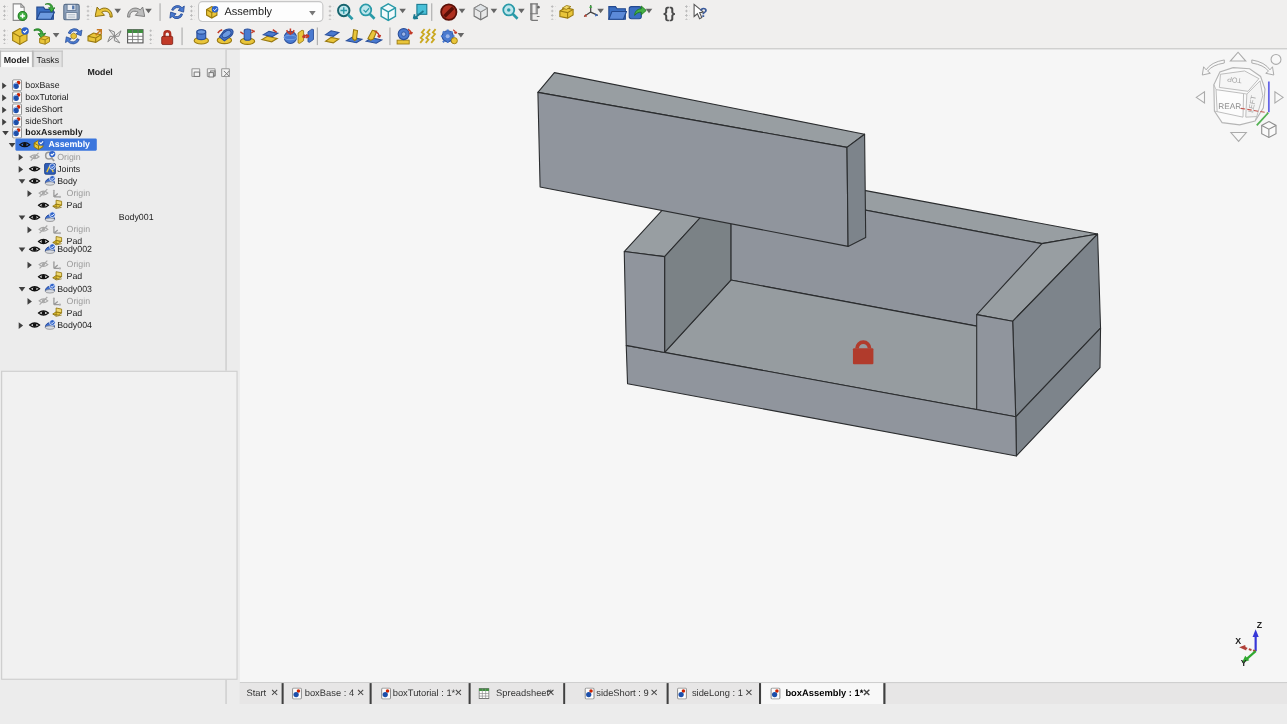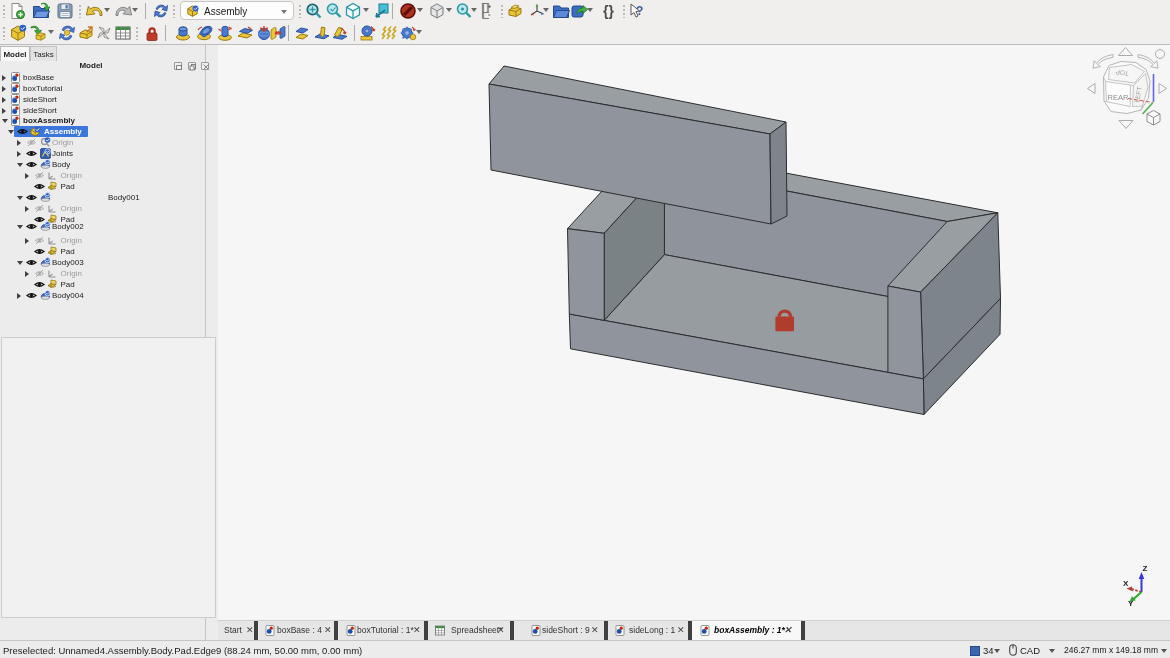--- a/index.html
+++ b/index.html
@@ -40,24 +40,24 @@
 .sel { position:absolute; left:14px; width:74px; height:11px; background:#3b76dd; border-radius:1px; }
 #proppane { position:absolute; left:1px; top:292px; width:215px; height:281px; background:#f1f1f1; border:1px solid #cccccc; }
 #vd-tabs { position:absolute; left:0; top:577px; width:217px; height:16px; }
 #tab-view { position:absolute; left:108px; top:1px; width:26px; height:15px; background:#e3e3e3; border:1px solid #c2c2c2; border-top:none; font-size:8px; text-align:center; padding-top:2px; color:#222; }
 #tab-data { position:absolute; left:134px; top:1px; width:28px; height:15px; background:#fafafa; border:1px solid #b9b9b9; border-top:none; font-size:8px; font-weight:bold; text-align:center; padding-top:2px; }
 
 #viewport { position:absolute; left:218px; top:45px; width:952px; height:576px; background:#f6f6f6; }
 #scene { position:absolute; left:0; top:0; }
 
 #mdibar { position:absolute; left:218px; top:620px; width:952px; height:20px; background:#e7e6e6; border-top:1px solid #cfcfcf; }
-.mtb { position:absolute; top:0; height:19px; border-right:4px solid #404040; font-size:8.5px; color:#333; padding-top:4px; white-space:nowrap; background:#e7e6e6; }
+.mtb { position:absolute; top:0; height:19px; border-right:2px solid #404040; font-size:8.5px; color:#333; padding-top:4px; white-space:nowrap; background:#e7e6e6; }
 .mtb .x { color:#444; font-size:9px; }
 .mtb svg { position:absolute; top:4px; width:10px; height:11px; }
-.mtb.active { background:#f8f8f8; font-weight:bold; color:#000;font-style:italic; }
+.mtb.active { background:#f8f8f8; font-weight:bold; color:#000; }
 
 #statusbar { position:absolute; left:0; top:640px; width:1170px; height:18px; background:#ececec; border-top:1px solid #c6c6c6; font-size:9.5px; color:#1a1a1a; }
 #statusbar .msg { position:absolute; left:3px; top:4px; }
 .sb { position:absolute; top:4px; }
 </style>
 </head>
 <body>
 <div id="app">
 <div id="toolbars">
 <div class="trow trow1">
@@ -756,27 +756,13 @@
 <div class="mtb active" style="left:474px;width:113px">
         <svg viewBox="0 0 10 11" style="left:8px">
           <rect x="1" y="0.5" width="8" height="10" rx="1" fill="#fdfdfd" stroke="#8a8a8a" stroke-width="0.9"></rect>
           <circle cx="6.3" cy="3.2" r="1.6" fill="#cc2200"></circle>
           <circle cx="4.2" cy="6.4" r="2.4" fill="#1d4faa"></circle>
         </svg>
         <span style="position:absolute;left:22px;top:4px">boxAssembly : 1*</span>
         <span class="x" style="position:absolute;left:92px;top:4px">✕</span>
       </div>
 </div>
-<div id="statusbar">
-<div class="msg">Preselected: Unnamed4.Assembly.Body.Pad.Edge9 (88.24 mm, 50.00 mm, 0.00 mm)</div>
-<div class="sb" style="left:970px;top:5px;width:10px;height:10px;background:#3a66b0;border:1px solid #27498a"></div>
-<div class="sb" style="left:983px">34</div>
-<div class="sb" style="left:994px;top:8px;width:0;height:0;border-left:3.5px solid transparent;border-right:3.5px solid transparent;border-top:4px solid #555"></div>
-<svg class="sb" style="left:1009px;top:3px;width:8px;height:12px" viewBox="0 0 8 12">
-        <rect x="0.7" y="0.7" width="6.6" height="10.6" rx="3.3" fill="none" stroke="#444" stroke-width="1.1"></rect>
-        <line x1="4" y1="1" x2="4" y2="4.5" stroke="#444" stroke-width="1.1"></line>
-      </svg>
-<div class="sb" style="left:1020px">CAD</div>
-<div class="sb" style="left:1049px;top:8px;width:0;height:0;border-left:3.5px solid transparent;border-right:3.5px solid transparent;border-top:4px solid #555"></div>
-<div class="sb" style="left:1064px;font-size:8.5px">246.27 mm x 149.18 mm</div>
-<div class="sb" style="left:1161px;top:8px;width:0;height:0;border-left:3.5px solid transparent;border-right:3.5px solid transparent;border-top:4px solid #555"></div>
-</div>
 </div>
 
 </body></html>

